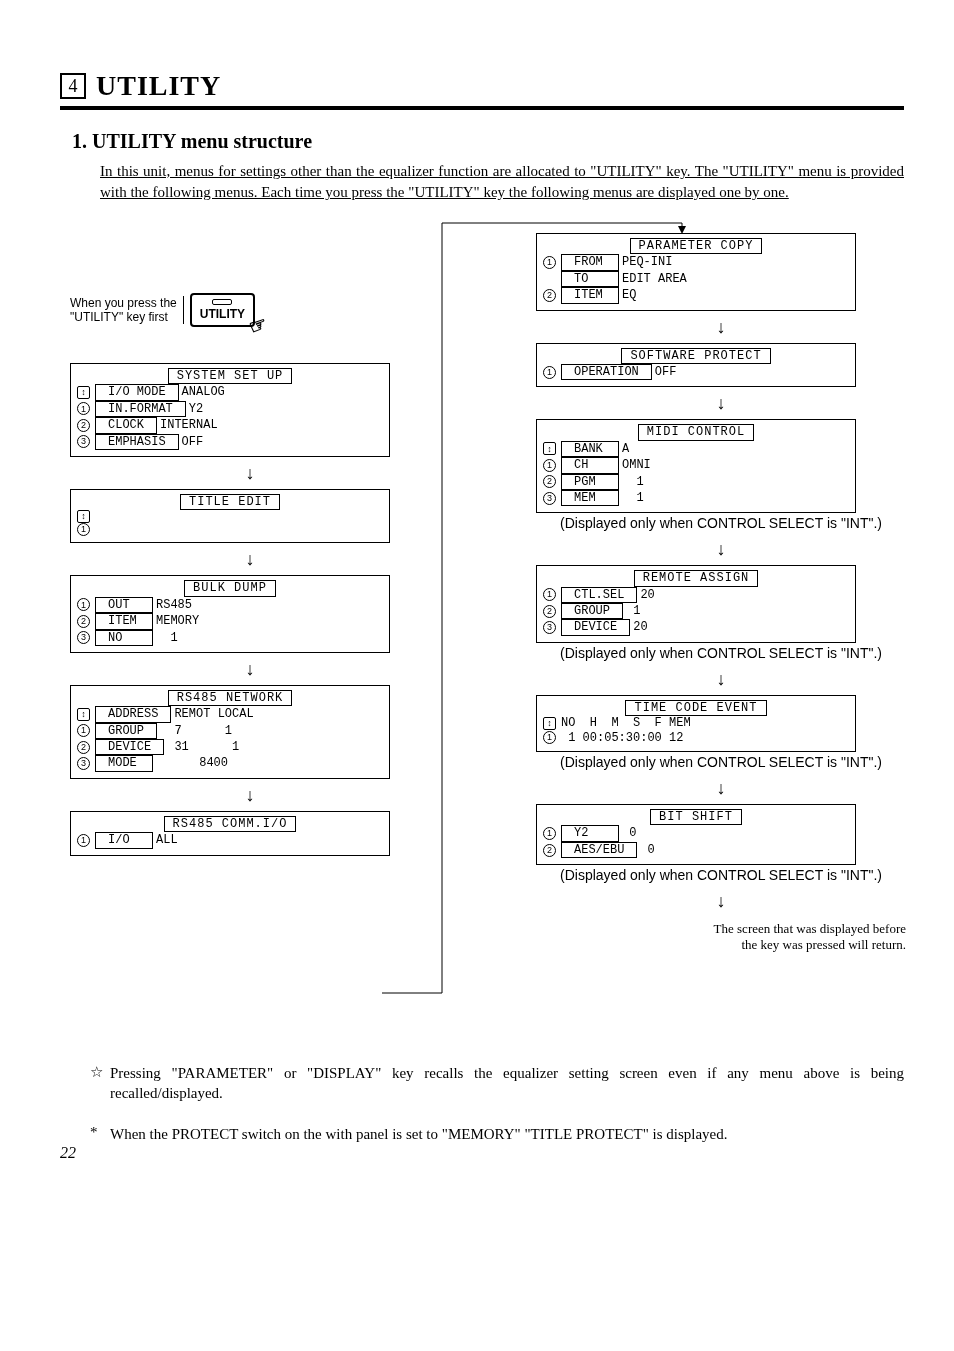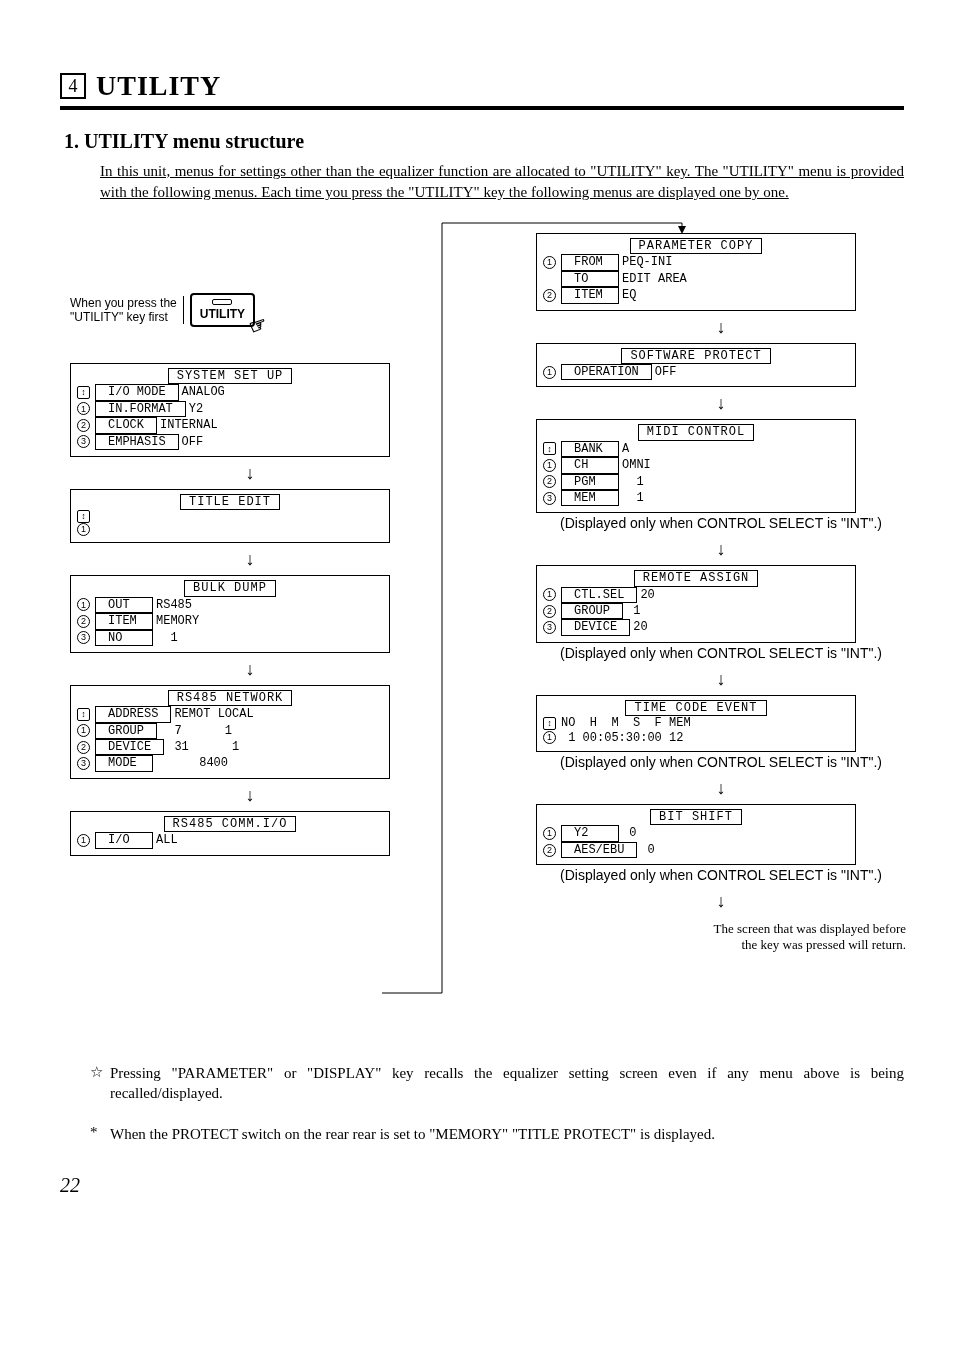--- a/index.html
+++ b/index.html
@@ -1,21 +1,21 @@
 <!DOCTYPE html>
 <html><head>
 <meta charset="utf-8">
 <style>
   * { box-sizing: border-box; margin: 0; padding: 0; }
   html, body { width: 954px; background: #fff; font-family: 'Times New Roman', serif; color: #000; }
   .page { width: 954px; padding: 70px 50px 40px 60px; position: relative; }
   .hdr { display: flex; align-items: center; gap: 10px; border-bottom: 4px solid #000; padding-bottom: 4px; margin-bottom: 20px; }
   .hdr-num { border: 2px solid #000; width: 26px; height: 26px; display: flex; align-items: center; justify-content: center; font-size: 18px; font-weight: normal; }
   .hdr-title { font-size: 28px; font-weight: bold; letter-spacing: 1px; }
-  .sect-title { font-size: 20px; font-weight: bold; margin: 14px 0 8px 4px; }
+  .sect-title { font-size: 20px; font-weight: bold; margin: 14px 0 8px 12px; }
   .intro { font-size: 15px; line-height: 1.4; text-align: justify; margin: 0 0 10px 40px; text-decoration: underline; }
   .diagram { position: relative; width: 840px; height: 830px; margin: 0 auto; }
   .col { position: absolute; }
   .left { left: 8px; top: 0; width: 360px; }
   .right { left: 460px; top: 0; width: 370px; margin-left: 14px; }
   .keybox { position: absolute; left: 0; top: 80px; display: flex; align-items: center; gap: 6px; }
   .keylabel { font-size: 12px; line-height: 1.2; font-family: Arial, sans-serif; border-right: 1px solid #000; padding-right: 6px; }
   .keybtn { border: 2px solid #000; border-radius: 4px; padding: 4px 8px; font-size: 12px; font-weight: bold; font-family: Arial, sans-serif; position: relative; }
   .keybtn::before { content: ""; display: block; width: 18px; height: 4px; border: 1px solid #000; border-radius: 2px; margin: 0 auto 2px; }
   .hand { position: absolute; font-size: 20px; transform: rotate(-20deg); }
@@ -23,21 +23,21 @@
   .screen .title { text-align: center; }
   .screen .title span { border: 1px solid #000; display: inline-block; padding: 0 8px; letter-spacing: 1px; }
   .row { display: flex; align-items: center; gap: 3px; white-space: pre; }
   .circ { display: inline-flex; align-items: center; justify-content: center; width: 13px; height: 13px; border: 1px solid #000; border-radius: 50%; font-size: 9px; font-family: Arial, sans-serif; margin-right: 2px; }
   .fld { border: 1px solid #000; padding: 0 12px; display: inline-block; min-width: 58px; }
   .arrow { text-align: center; font-size: 18px; height: 32px; line-height: 32px; }
   .note { font-size: 14px; font-family: Arial, sans-serif; margin: 2px 0 2px 0; text-align: center; }
   .footnote { font-size: 15px; margin: 20px 0 0 30px; display: flex; }
   .footnote .mark { width: 20px; flex-shrink: 0; }
   .footnote .txt { flex: 1; text-align: justify; line-height: 1.35; }
-  .pagenum { font-style: italic; font-size: 20px; margin-top: 30px; }
+  .pagenum { font-style: italic; font-size: 16px; }
   .return { font-size: 13px; font-family: Liberation Serif, serif; text-align: right; margin-top: 4px; }
   svg.connector { position: absolute; top: 0; left: 0; pointer-events: none; }
 </style>
 </head>
 <body>
 
 <div class="page">
 
   <div class="hdr">
     <div class="hdr-num">4</div>
@@ -184,18 +184,18 @@
 
   </div>
 
   <div id="footnotes">
       <div class="footnote">
         <div class="mark">☆</div>
         <div class="txt">Pressing "PARAMETER" or "DISPLAY" key recalls the equalizer setting screen even if any menu above is being recalled/displayed.</div>
       </div>
       <div class="footnote">
         <div class="mark">*</div>
-        <div class="txt">When the PROTECT switch on the rear rear is set to "MEMORY" "TITLE PROTECT" is displayed.</div>
+        <div class="txt">When the PROTECT switch on the with panel is set to "MEMORY" "TITLE PROTECT" is displayed.</div>
       </div>
     </div>
 
   <div class="pagenum">22</div>
 </div>
 
 </body></html>

